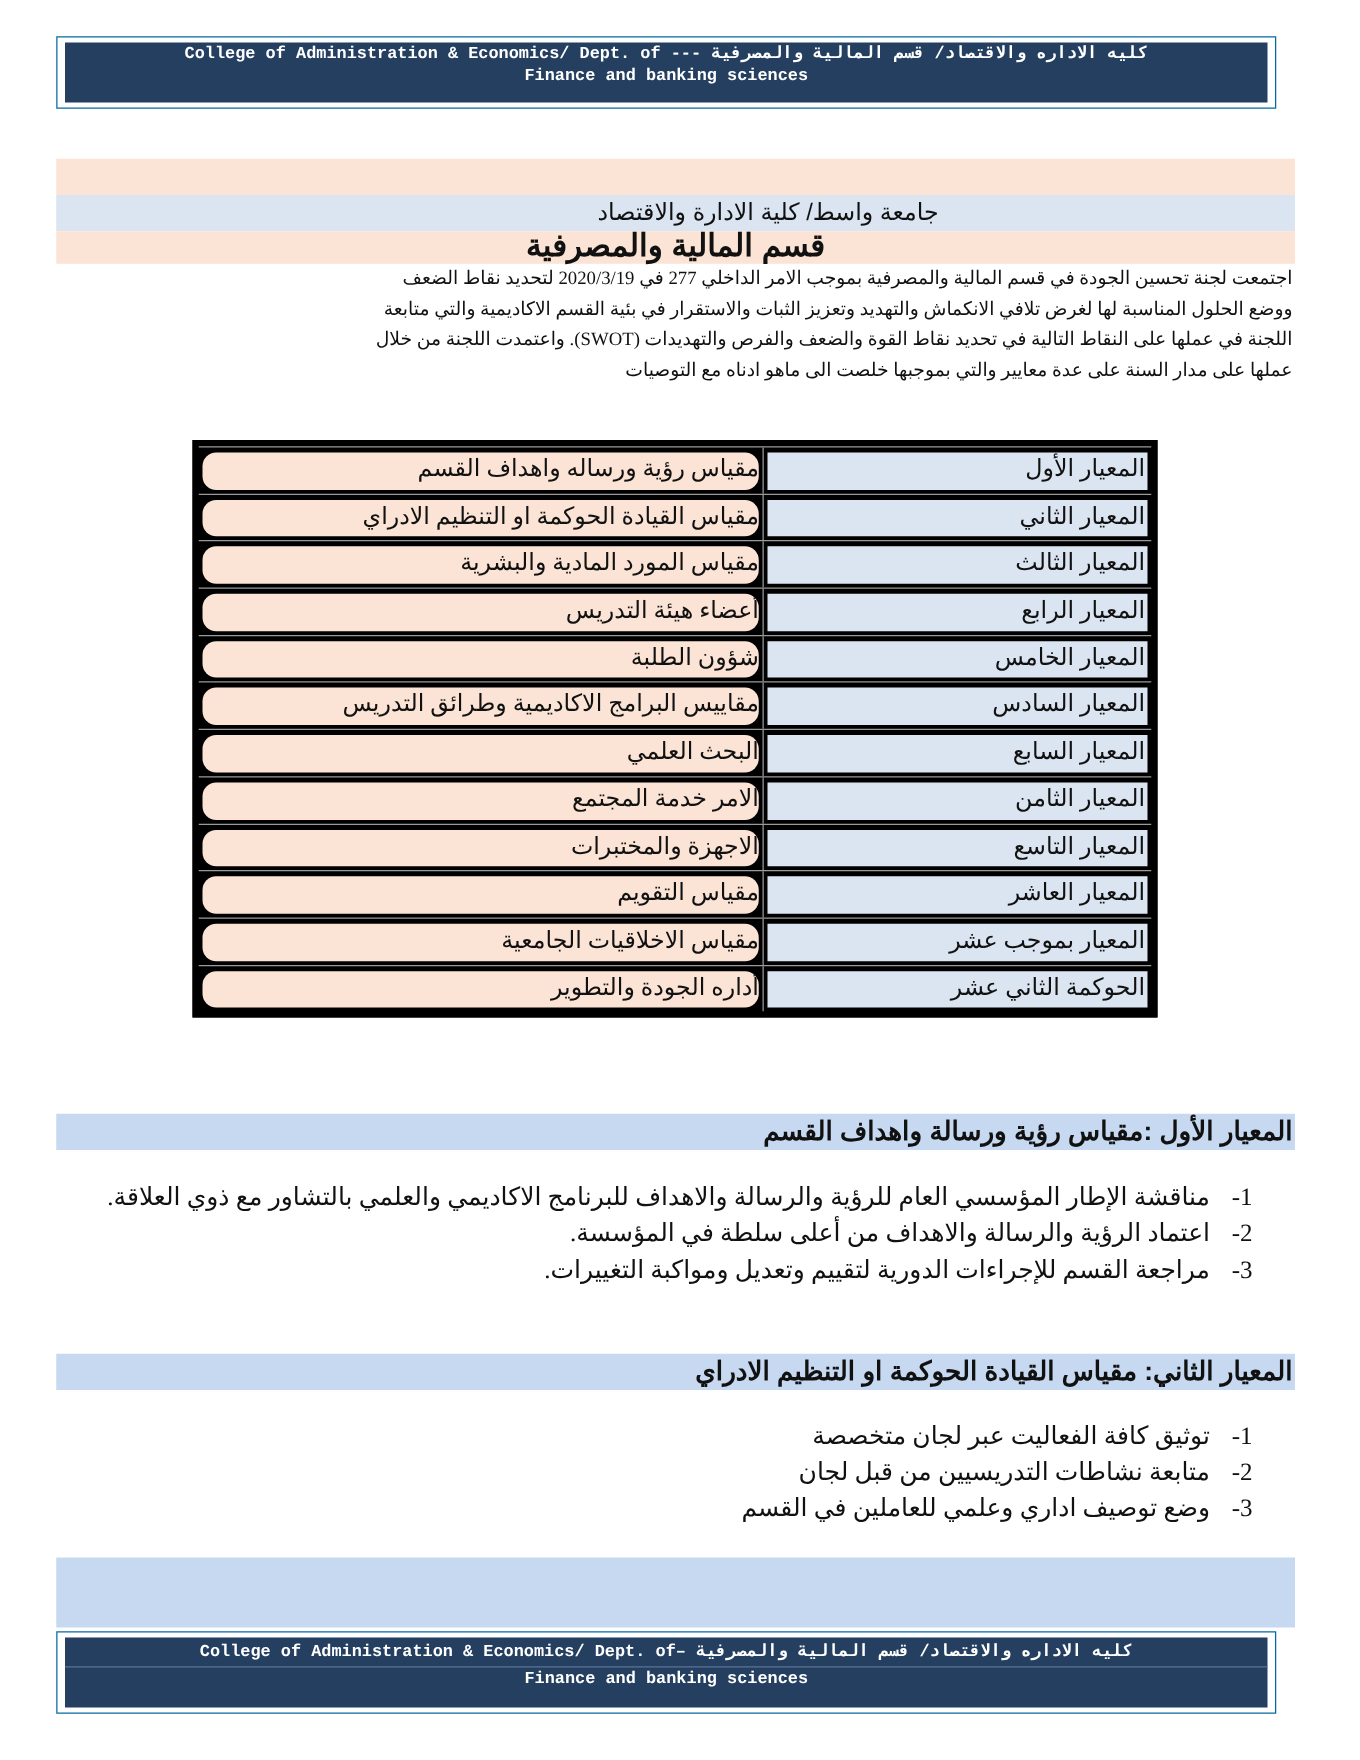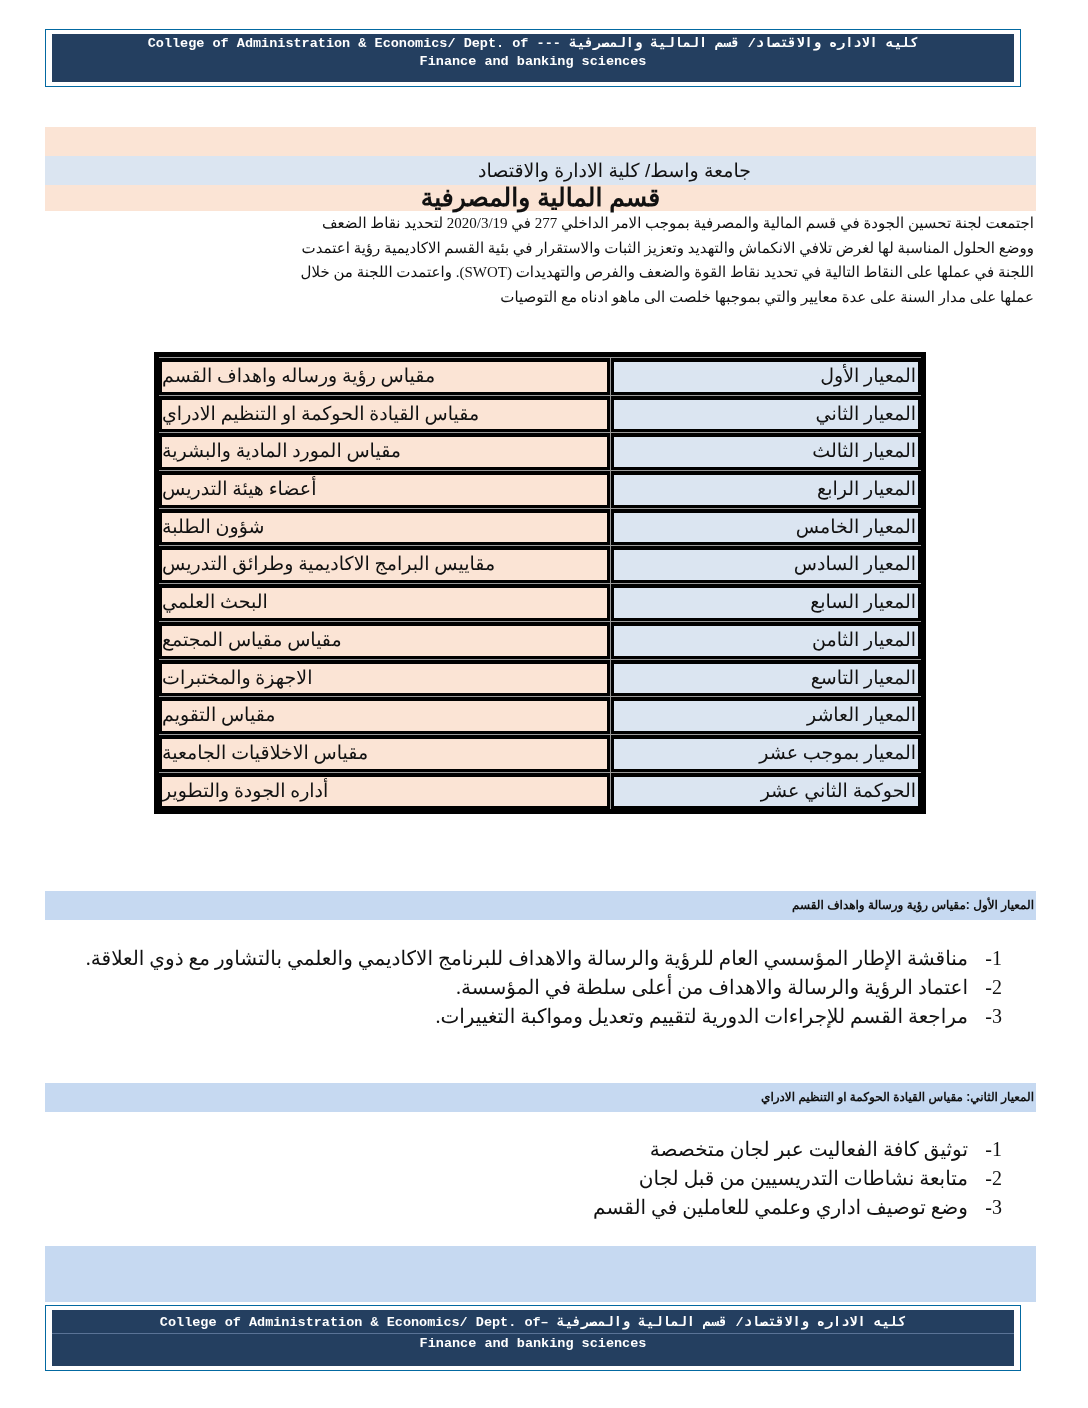--- a/index.html
+++ b/index.html
@@ -120,39 +120,40 @@
     }
     .cell.name {
       background: #dbe5f1;
       width: 316px;
       text-align: right;
       padding-right: 2px;
     }
     .cell.desc {
       background: #fbe4d5;
       width: 463px;
-      text-align: left;
+      text-align: right;
+      border-radius: 11px;
     }
     .cell-divider {
       width: 1px;
       background: #9a9a9a;
       margin: 0;
     }
 
     
     .section-header {
       position: absolute;
       left: 45px;
       width: 991px;
       height: 29px;
       background: #c6d9f1;
       direction: rtl;
       text-align: right;
       font-weight: bold;
-      font-size: 12px;
+      font-size: 21px;
       line-height: 29px;
       padding-right: 2px;
       box-sizing: border-box;
     }
     .sec1-header { top: 891px; }
     .sec2-header { top: 1083px; }
 
     .rec-list {
       position: absolute;
       direction: rtl;
@@ -190,21 +191,21 @@
 </div>
 
 <div class="band band-peach-top"></div>
 <div class="band band-blue-title"></div>
 <div class="band band-peach-dept"></div>
 <div class="title-uni">جامعة واسط/ كلية الادارة والاقتصاد</div>
 <div class="title-dept">قسم المالية والمصرفية</div>
 
 <div class="intro">
   <span class="line">اجتمعت لجنة تحسين الجودة في قسم المالية والمصرفية  بموجب الامر الداخلي 277  في 2020/3/19  لتحديد نقاط الضعف</span>
-  <span class="line">ووضع الحلول المناسبة لها لغرض تلافي الانكماش والتهديد وتعزيز الثبات والاستقرار في بئية القسم الاكاديمية رؤية اعتمدت</span>
+  <span class="line">ووضع الحلول المناسبة لها لغرض تلافي الانكماش والتهديد وتعزيز الثبات والاستقرار في بئية القسم الاكاديمية والتي متابعة</span>
   <span class="line">اللجنة في عملها على النقاط التالية في تحديد نقاط القوة والضعف والفرص والتهديدات (SWOT). واعتمدت اللجنة من خلال</span>
   <span class="line">عملها على مدار السنة على عدة معايير والتي بموجبها خلصت الى ماهو ادناه مع التوصيات</span>
 </div>
 
 <div class="criteria-table">
   <div class="criteria-row">
     <div class="cell name">المعيار الأول</div>
     <div class="cell-divider"></div>
     <div class="cell desc">مقياس رؤية ورساله واهداف القسم</div>
   </div>
@@ -234,21 +235,21 @@
     <div class="cell desc">مقاييس البرامج الاكاديمية وطرائق التدريس</div>
   </div>
   <div class="criteria-row">
     <div class="cell name">المعيار السابع</div>
     <div class="cell-divider"></div>
     <div class="cell desc">البحث العلمي</div>
   </div>
   <div class="criteria-row">
     <div class="cell name">المعيار الثامن</div>
     <div class="cell-divider"></div>
-    <div class="cell desc">مقياس مقياس المجتمع</div>
+    <div class="cell desc">الامر خدمة المجتمع</div>
   </div>
   <div class="criteria-row">
     <div class="cell name">المعيار التاسع</div>
     <div class="cell-divider"></div>
     <div class="cell desc">الاجهزة والمختبرات</div>
   </div>
   <div class="criteria-row">
     <div class="cell name">المعيار العاشر</div>
     <div class="cell-divider"></div>
     <div class="cell desc">مقياس التقويم</div>

